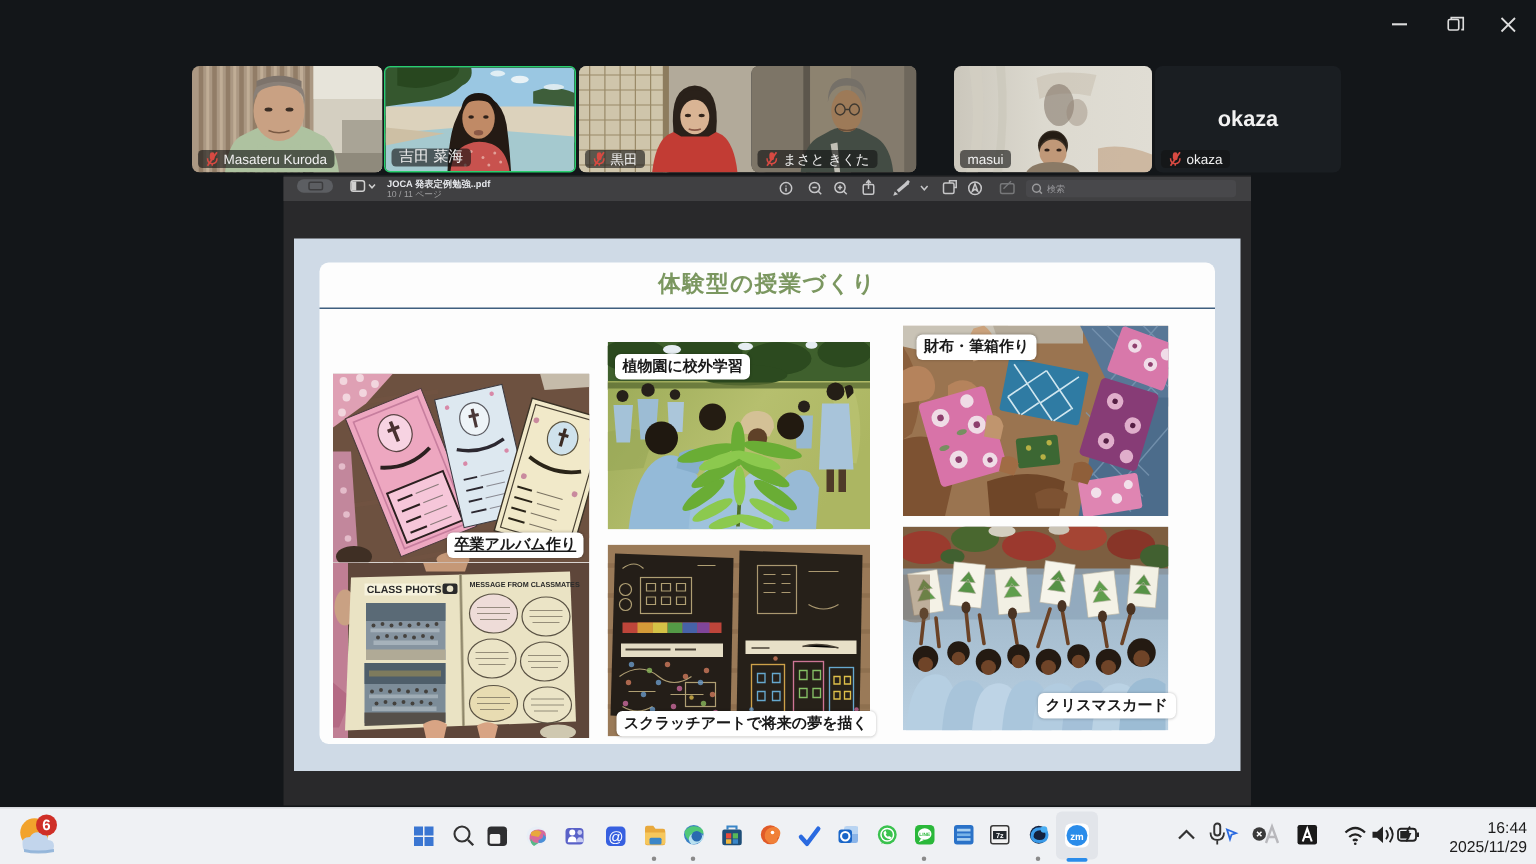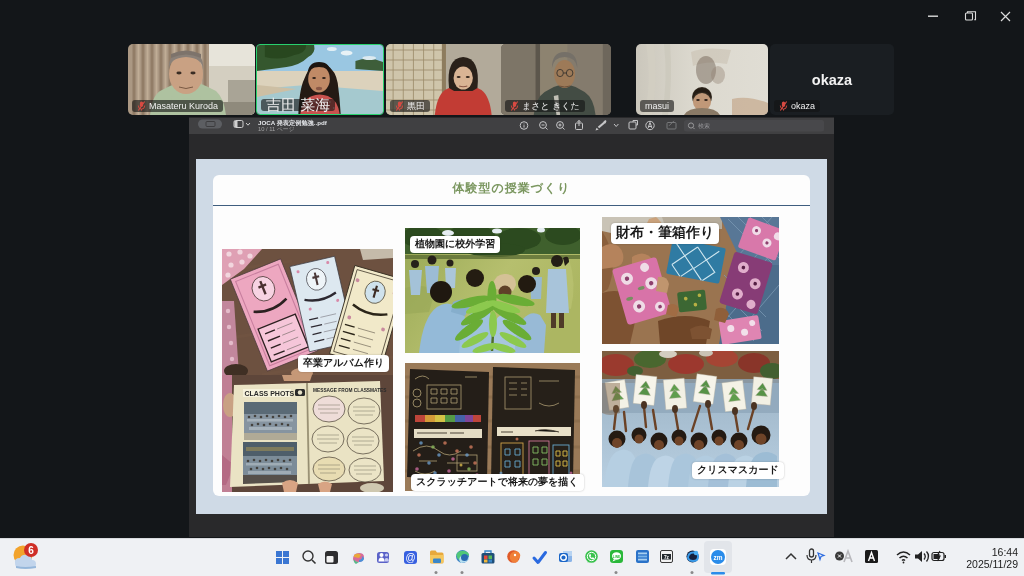--- a/index.html
+++ b/index.html
@@ -19,21 +19,21 @@
 .micoff { width:9px; height:10px; flex:0 0 9px; display:block; }
 
 
 #shwin { position:absolute; left:189px; top:117px; width:645px; height:420px; background:#29292b; }
 #toolbar { position:absolute; left:0; top:1px; width:645px; height:16px; background:#404042; }
 #slide { position:absolute; left:7px; top:42px; width:631px; height:355px; background:#cfdae6; }
 #card { position:absolute; left:17px; top:16px; width:597px; height:321px; background:#fdfdfd; border-radius:6px; }
 
 
 .stitle { position:absolute; left:0; top:5px; width:597px; text-align:center; color:#7b9760;
-  font-size:12px; font-weight:bold; letter-spacing:1px; }
+  font-size:15px; font-weight:bold; letter-spacing:1px; }
 .sline { position:absolute; left:0px; top:29.5px; width:597px; height:1.5px; background:#3f5e7f; }
 .badge { position:absolute; left:11px; top:39px; background:#92b263; color:#fff; font-weight:bold;
   font-size:12px; padding:2px 9px 3px; border-radius:8px; letter-spacing:0.5px; }
 .plabel { position:absolute; background:#fff; color:#1a1a1a; font-size:9.5px; font-weight:bold;
   padding:1px 5px 2px; border-radius:4px; white-space:nowrap; box-shadow:0 0 2px rgba(0,0,0,0.25); }
 .photo { position:absolute; overflow:hidden; }
 .photo svg { display:block; width:100%; height:100%; }
 
 
 #taskbar { position:absolute; left:0; top:538px; width:1024px; height:38px; background:#eff1f4; border-top:1px solid #d8dade; }
@@ -103,21 +103,21 @@
       <g fill="#e8b4ac" opacity="0.8">
           <circle cx="50" cy="60" r="1"></circle>
           <circle cx="58" cy="56" r="1"></circle>
           <circle cx="66" cy="60" r="1"></circle>
           <circle cx="74" cy="57" r="1"></circle>
           <circle cx="54" cy="65" r="1"></circle>
           <circle cx="70" cy="65" r="1"></circle>
           <circle cx="78" cy="63" r="1"></circle>
         </g>
     </svg>
-    <div class="vlabel" style="font-size:15px;">吉田 菜海</div>
+    <div class="vlabel" style="font-size:10px;">吉田 菜海</div>
   </div>
 
   <div class="tile" style="left:386px; width:128px;">
     <svg viewBox="0 0 126 71" preserveAspectRatio="none">
       <rect width="126" height="71" fill="#b2aa9a"></rect>
       <rect width="58" height="71" fill="#cfc5ab"></rect>
       <g stroke="#9a8a68" stroke-width="0.8">
         <path d="M0 6 h58 M0 16 h58 M0 26 h58 M0 36 h58 M0 46 h58 M0 56 h58 M0 66 h58"></path>
         <path d="M7 0 v71 M17 0 v71 M27 0 v71 M37 0 v71 M47 0 v71 M57 0 v71"></path>
       </g>
@@ -808,24 +808,24 @@
         <path d="M66 136 q2 -26 10 -31 q8 -5 15 0 q8 7 8 31 Z" fill="#aac6dc"></path>
         <path d="M86 136 q2 -24 10 -29 q8 -5 15 0 q8 7 8 29 Z" fill="#b2cce0"></path>
         <path d="M106 136 q2 -26 10 -31 q8 -5 15 0 q8 7 8 31 Z" fill="#a4c0d8"></path>
         <path d="M126 136 q2 -24 10 -29 q8 -5 15 0 q8 7 8 29 Z" fill="#bad2e4"></path>
         <path d="M144 136 q2 -28 12 -33 q10 -5 19 2 l0 31 Z" fill="#9cbcd4"></path>
       </g>
       <path d="M0 32 h18 v30 q-10 4 -18 0 Z" fill="#7d5e40" opacity="0.45"></path>
     </svg>
   </div>
 
-  <div class="plabel" style="left:298px; top:355px; font-size:10px;">卒業アルバム作り</div>
+  <div class="plabel" style="left:298px; top:355px; font-size:10px;text-decoration:underline;">卒業アルバム作り</div>
   <div class="plabel" style="left:410px; top:236px; font-size:10px;">植物園に校外学習</div>
   <div class="plabel" style="left:411px; top:474px; font-size:10px;">スクラッチアートで将来の夢を描く</div>
-  <div class="plabel" style="left:611px; top:223px; font-size:14px;">財布・筆箱作り</div>
+  <div class="plabel" style="left:611px; top:223px; font-size:10px;">財布・筆箱作り</div>
   <div class="plabel" style="left:692px; top:462px; font-size:10px;">クリスマスカード</div>
 
   <div id="taskbar">
     <svg width="1024" height="38" viewBox="0 0 1024 38">
 
       <circle cx="23" cy="16" r="9.5" fill="#f2a32c"></circle>
       <path d="M15 24 q-1 -5 5 -5 q2 -4 7 -3 q5 1 5 5 q4 0 4 4 q0 4 -5 4 h-12 q-4 0 -4 -5 Z" fill="#c2d5ec"></path>
       <path d="M16 27 q9 2 20 0 l0 2 q-11 2 -20 0 Z" fill="#8fb2d8" opacity="0.9"></path>
       <circle cx="31" cy="11" r="7" fill="#cf2f27"></circle>
       <text x="31" y="14.5" text-anchor="middle" font-size="10" font-weight="bold" fill="#fff" font-family="Liberation Sans">6</text>

